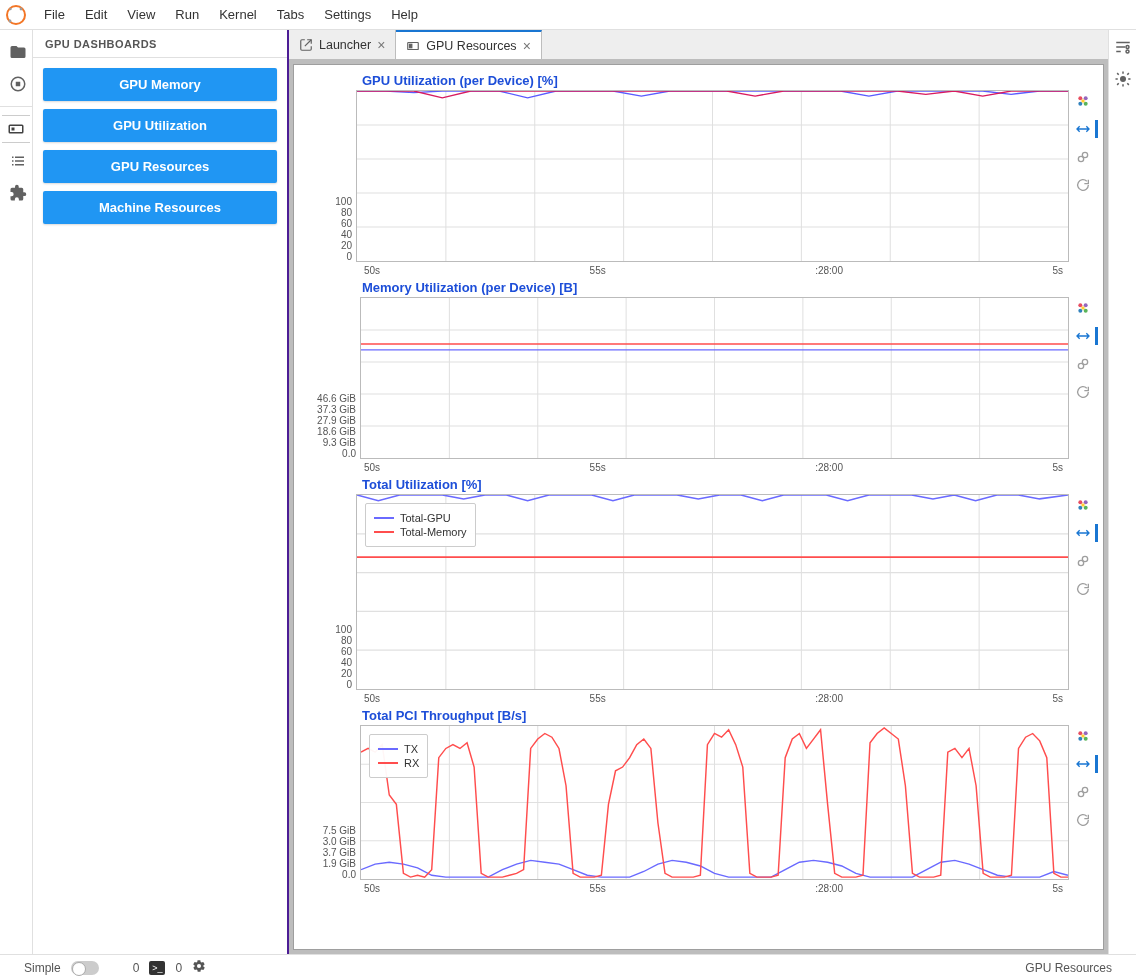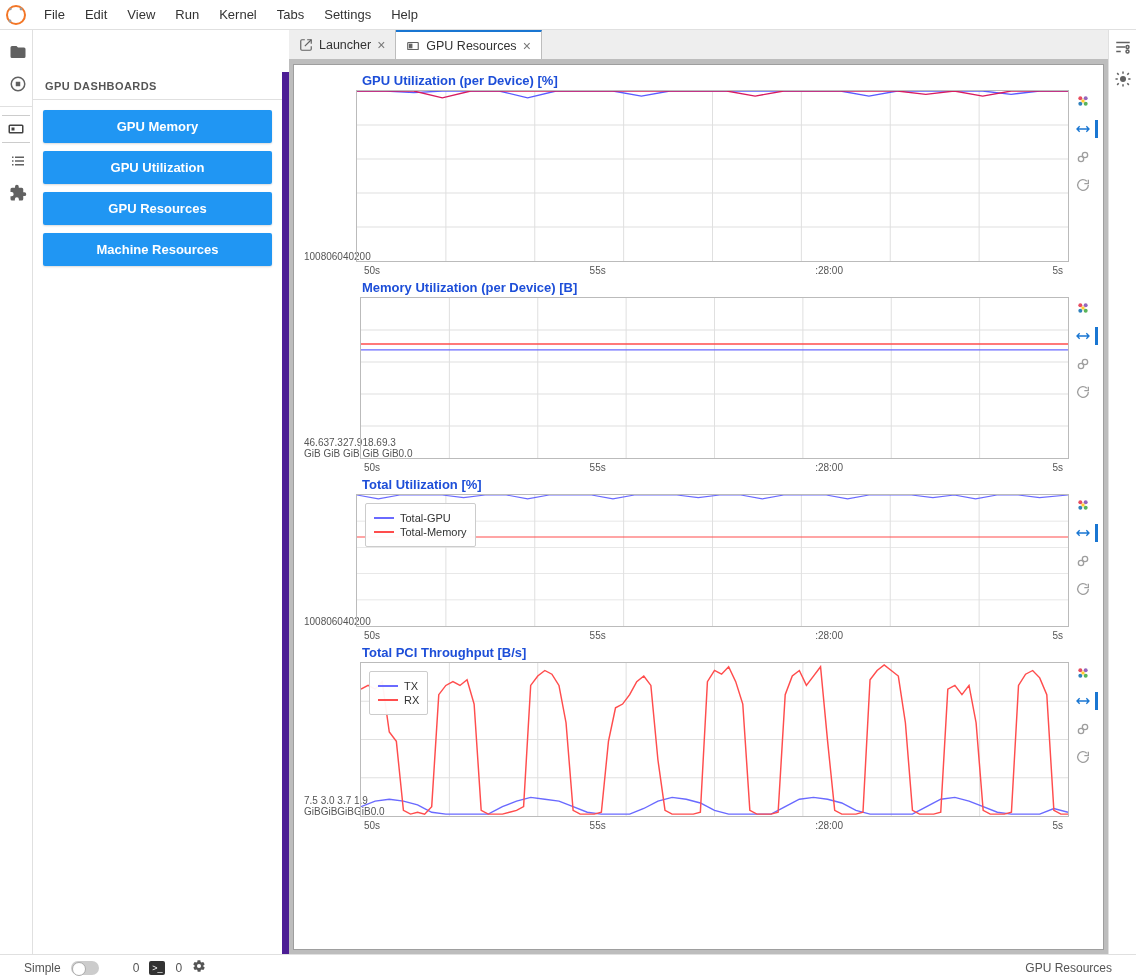--- a/index.html
+++ b/index.html
@@ -16,40 +16,40 @@
   .middle { flex: 1; display: flex; min-height: 0; }
 
   
   .rail { width: 33px; border-right: 1px solid #e0e0e0; display: flex; flex-direction: column; align-items: center; padding-top: 8px; gap: 4px; }
   .rail-btn { width: 28px; height: 28px; display: flex; align-items: center; justify-content: center; color: #616161; cursor: pointer; border-left: 3px solid transparent; }
   .rail-btn.active { border-left: 0; background: #fff; color: #424242; }
   .rail-btn svg { width: 18px; height: 18px; }
   .rail-divider { width: 100%; border-top: 1px solid #e0e0e0; margin: 4px 0; }
 
   
-  .sidebar { width: 256px; border-right: 7px solid #4c1d95; display: flex; flex-direction: column; margin-top: 42px; }
+  .sidebar { width: 256px; border-right: 2px solid #4c1d95; display: flex; flex-direction: column; }
   .sidebar-header { height: 28px; line-height: 28px; padding: 0 12px; font-size: 11px; font-weight: 600; color: #555; letter-spacing: .04em; border-bottom: 1px solid #e0e0e0; }
   .sidebar-body { flex: 1; padding: 10px; display: flex; flex-direction: column; gap: 8px; }
   .dash-btn { background: #2096f3; color: #fff; text-align: center; padding: 9px 6px; border-radius: 2px; font-size: 13px; font-weight: 600; cursor: pointer; box-shadow: 0 1px 2px rgba(0,0,0,.15); }
 
   
   .maincol { flex: 1; display: flex; flex-direction: column; min-width: 0; background: #fff; }
   .tabbar { height: 30px; background: #eeeeee; display: flex; align-items: stretch; border-bottom: 1px solid #bdbdbd; }
   .tab { display: flex; align-items: center; gap: 6px; padding: 0 10px; border-right: 1px solid #bdbdbd; font-size: 12.5px; cursor: pointer; position: relative; }
   .tab.active { background: #fff; border-top: 2px solid #1976d2; }
   .tab .close { color: #777; font-size: 14px; cursor: pointer; }
   .tab-icon svg { width: 14px; height: 14px; display: block; }
 
   .tab-content { flex: 1; background: #bdbdbd; padding: 4px 4px 4px 4px; overflow: hidden; }
   .panel { width: 100%; height: 100%; background: #fff; border: 1px solid #9e9e9e; overflow-y: auto; padding: 4px 4px 10px 4px; }
 
   .chart-block { padding: 4px 6px 0 6px; }
   .chart-row { display: flex; align-items: stretch; }
   .chart-title { font-size: 13px; font-weight: 700; color: #1d4ed8; padding-left: 58px; margin-bottom: 2px; }
-  .chart-yaxis { width: 52px; display: flex; flex-direction: row; justify-content: flex-start; align-items: flex-end; font-size: 10px; color: #555; padding-right: 4px; }
+  .chart-yaxis { width: 52px; display: flex; flex-direction: column; justify-content: flex-end; align-items: flex-end; font-size: 10px; color: #555; padding-right: 4px; }
   .chart-yaxis.wide { width: 56px; }
   .chart-plot { flex: 1; height: 175px; position: relative; border: 1px solid #bbb; }
   .grid { position: absolute; inset: 0; }
   .grid line.vg { stroke: #e0e0e0; stroke-width: 1; }
   .grid line.hg { stroke: #e0e0e0; stroke-width: 1; }
   .chart-toolbar { width: 24px; display: flex; flex-direction: column; align-items: center; gap: 10px; padding-top: 2px; padding-left: 4px; }
   .tool { width: 18px; height: 18px; cursor: pointer; color: #9e9e9e; display:flex; align-items:center; justify-content:center; }
   .tool.on { color: #1976d2; position: relative; }
   .tool.on::after { content:""; position:absolute; right:-6px; top:0; bottom:0; width:3px; background:#1976d2; }
   .tool svg { width: 16px; height: 16px; }
@@ -306,21 +306,21 @@
     <div class="chart-title">Total Utilization [%]</div>
     <div class="chart-row">
       <div class="chart-yaxis ">
                   <span>100</span>
                   <span>80</span>
                   <span>60</span>
                   <span>40</span>
                   <span>20</span>
                   <span>0</span>
                 </div>
-      <div class="chart-plot " style="height:133px">
+      <div class="chart-plot " style="height:196px">
         <svg class="plot" viewBox="0 0 680 168" preserveAspectRatio="none">
           <g class="grid">
                       <line class="vg" x1="85.0" y1="0" x2="85.0" y2="168"></line>
                       <line class="vg" x1="170.0" y1="0" x2="170.0" y2="168"></line>
                       <line class="vg" x1="255.0" y1="0" x2="255.0" y2="168"></line>
                       <line class="vg" x1="340.0" y1="0" x2="340.0" y2="168"></line>
                       <line class="vg" x1="425.0" y1="0" x2="425.0" y2="168"></line>
                       <line class="vg" x1="510.0" y1="0" x2="510.0" y2="168"></line>
                       <line class="vg" x1="595.0" y1="0" x2="595.0" y2="168"></line>
                       <line class="hg" x1="0" y1="33.6" x2="680" y2="33.6"></line>

